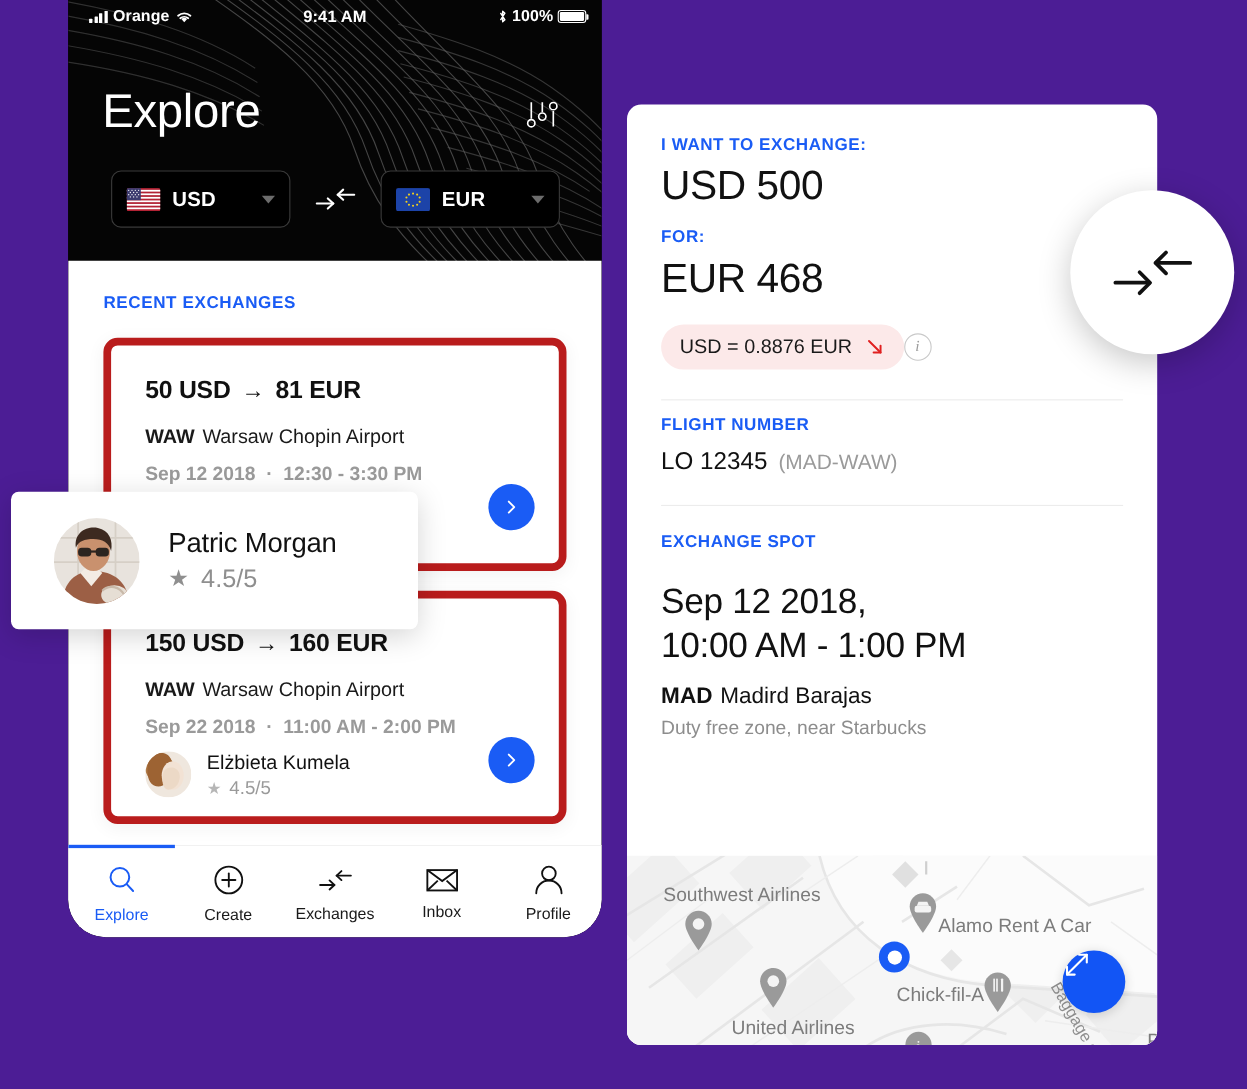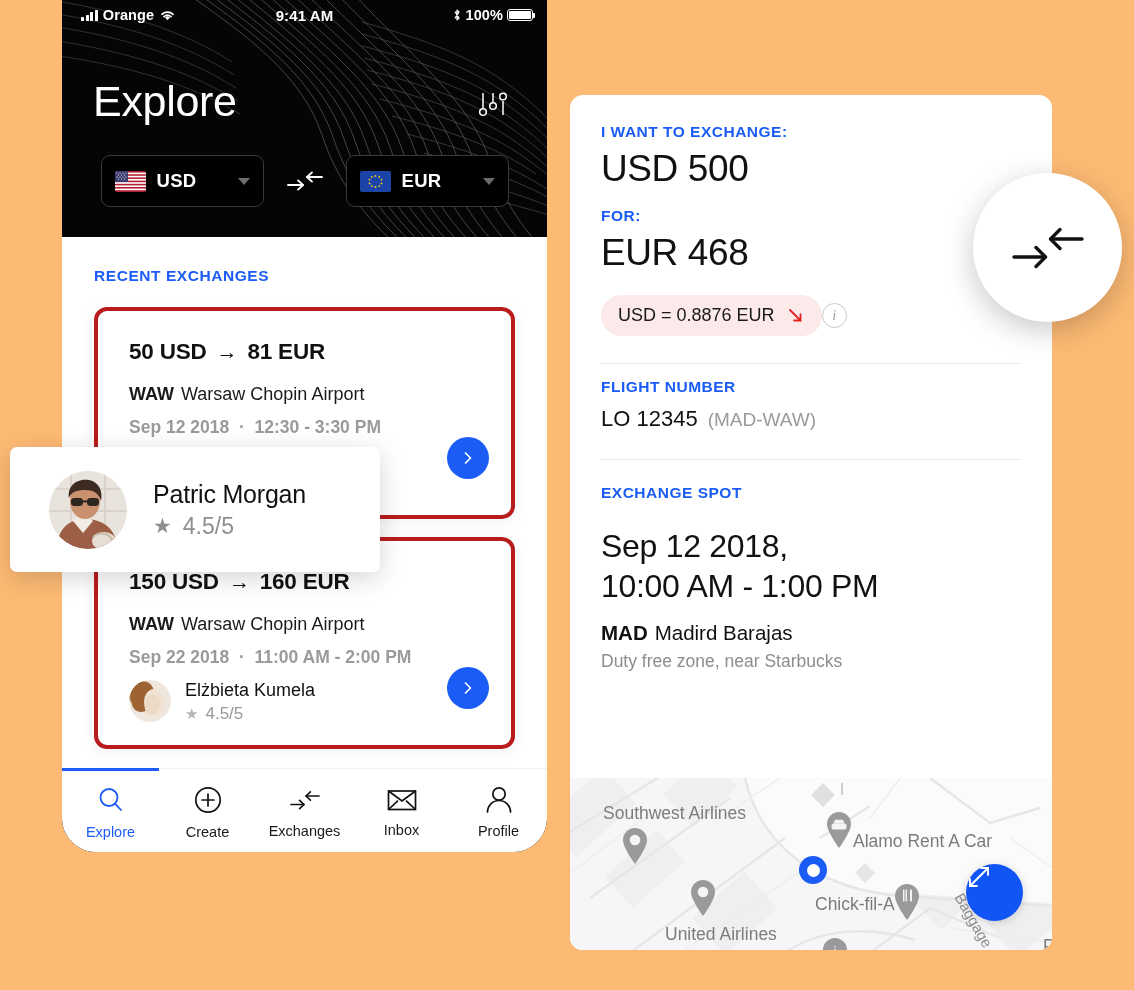--- a/index.html
+++ b/index.html
@@ -2,21 +2,21 @@
 <html><head>
 <meta charset="utf-8">
 <style>
   * { box-sizing: border-box; margin: 0; padding: 0; }
   html, body {
     width: 1134px; height: 990px;
     background: #000;
     font-family: "Liberation Sans", sans-serif;
     overflow: hidden;
   }
-  .stage { position: relative; width: 1134px; height: 990px; background: #fdba74; }
+  .stage { position: relative; width: 1134px; height: 990px; background: #4c1d95; }
 
   
   .phone {
     position: absolute; left: 62px; top: 0px;
     width: 485px; height: 852px;
     background: #000;
     border-radius: 0 0 34px 34px;
     overflow: hidden;
   }
   .phone-dark {
@@ -75,21 +75,21 @@
   .sheet {
     position: absolute; left: 0; right: 0; top: 237px; bottom: 0;
     background: #fff; border-radius: 0 0 34px 34px;
   }
   .sheet-title {
     position: absolute; left: 32px; top: 30px;
     color: #1a5cf5; font-size: 15.5px; font-weight: bold; letter-spacing: .55px;
   }
   .ex-card {
     position: absolute; left: 32px; width: 421px;
-    background: #fff; border: 4px solid #b91c1c; border-radius: 13px;
+    background: #fff; border: 7px solid #b91c1c; border-radius: 13px;
     box-shadow: 0 3px 16px rgba(0,0,0,.055);
   }
   .ex-card.one { top: 70px; height: 212px; }
   .ex-card.two { top: 300px; height: 212px; }
   .ex-amount { position: absolute; left: 31px; top: 28px; font-size: 22.5px; font-weight: bold;
                color: #111; letter-spacing: -.2px; white-space: nowrap; }
   .ex-amount .ar { font-weight: 400; margin: 0 10px; font-size: 21px; }
   .ex-airport { position: absolute; left: 31px; top: 73px; font-size: 18px; color: #1a1a1a; white-space: nowrap; }
   .ex-airport b { font-weight: bold; margin-right: 7px; }
   .ex-when { position: absolute; left: 31px; top: 106px; font-size: 17.5px; color: #9a9a9a; white-space: nowrap; font-weight: bold; }

